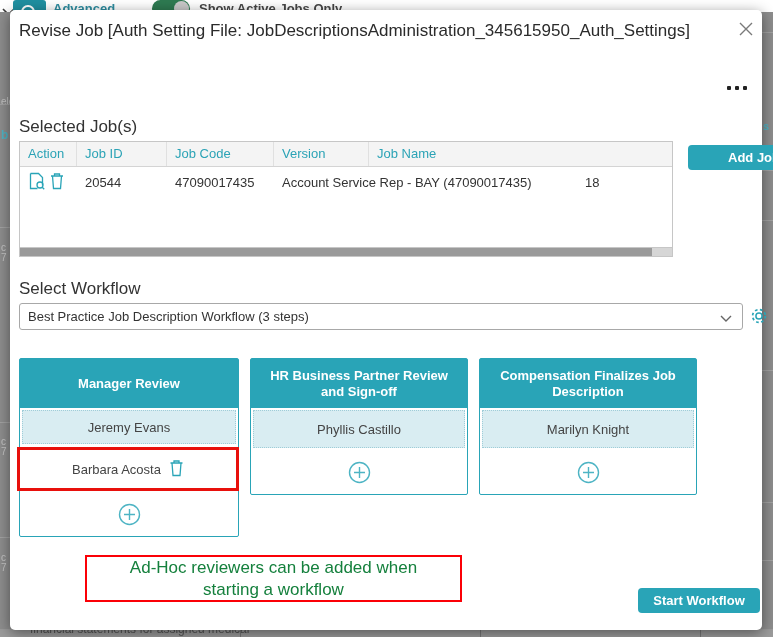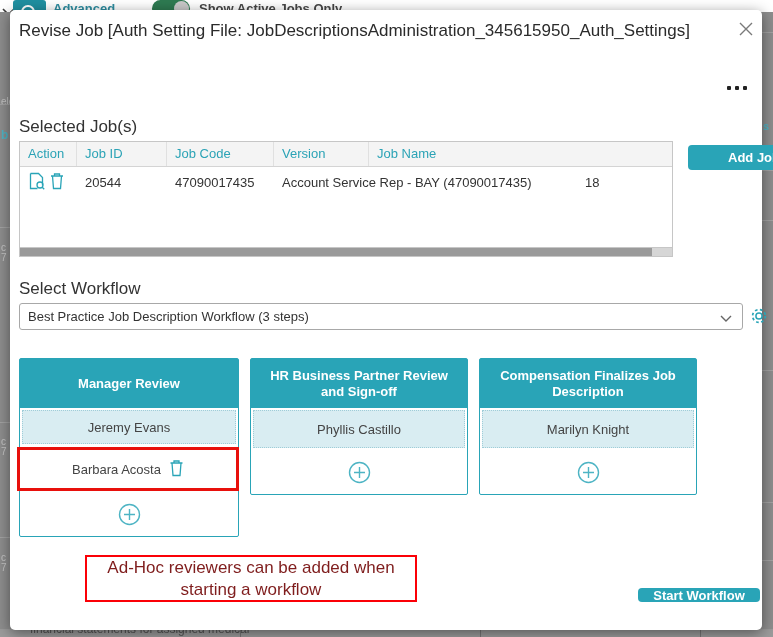--- a/index.html
+++ b/index.html
@@ -98,21 +98,21 @@
     background:#d6d6d6; border:1px solid #c6c6c6; border-top:none;
   }
   .hscroll .thumb { position:absolute; left:0; top:0; height:100%; width:97%; background:#9a9a9a; }
 
   .btn {
     background:#29a4b7; color:#fff; font-weight:bold; font-size:13px;
     border:none; border-radius:4px; cursor:pointer;
     font-family:"Liberation Sans", sans-serif;
   }
   .btn-addjob { position:absolute; left:678px; top:135px; width:92px; height:25px;text-align:right; }
-  .btn-start { position:absolute; left:628px; top:578px; width:122px; height:14px; }
+  .btn-start { position:absolute; left:628px; top:578px; width:122px; height:25px; }
 
   
   .wf-select {
     position:absolute; left:9px; top:293px; width:724px; height:27px;
     border:1px solid #a8a8a8; border-radius:3px; background:#fff;
     display:flex; align-items:center; justify-content:space-between;
     padding:0 10px 0 8px; cursor:pointer;
   }
   .wf-select .val { font-size:13px; color:#333; }
   .gear { position:absolute; left:739px; top:296px; width:20px; height:20px; cursor:pointer; }
@@ -135,22 +135,22 @@
   .wf-member.adhoc {
     background:#fff; border:3px solid #e8100c; margin:1px -1px 1px -3px; height:44px;
     gap:8px;
   }
   .wf-add {
     flex:1; min-height:44px; display:flex; align-items:center; justify-content:center; cursor:pointer;
   }
 
   
   .note {
-    position:absolute; left:75px; top:545px; width:332px; height:47px;
-    border:2px solid #fb0007; color:#7f1d1d; font-size:17px; line-height:22px;
+    position:absolute; left:75px; top:545px; width:377px; height:47px;
+    border:2px solid #fb0007; color:#15803d; font-size:17px; line-height:22px;
     display:flex; align-items:center; justify-content:center; text-align:center;
     padding:0 14px;
   }
 </style>
 </head>
 <body>
 
 <div class="topbar">
   <span class="chev">
     <svg width="13" height="8" viewBox="0 0 13 8">

